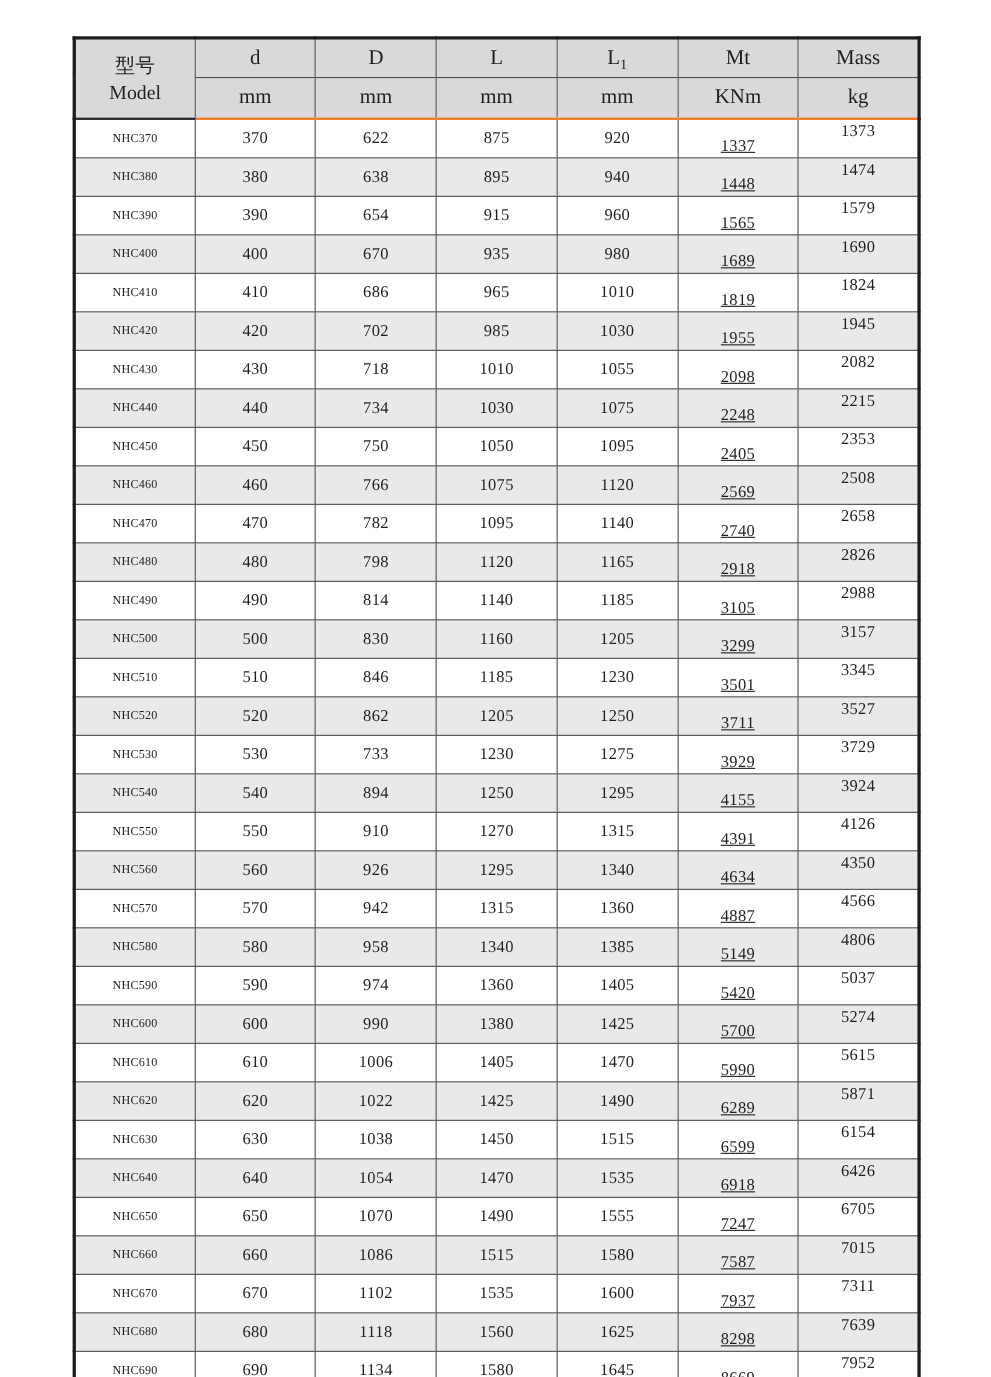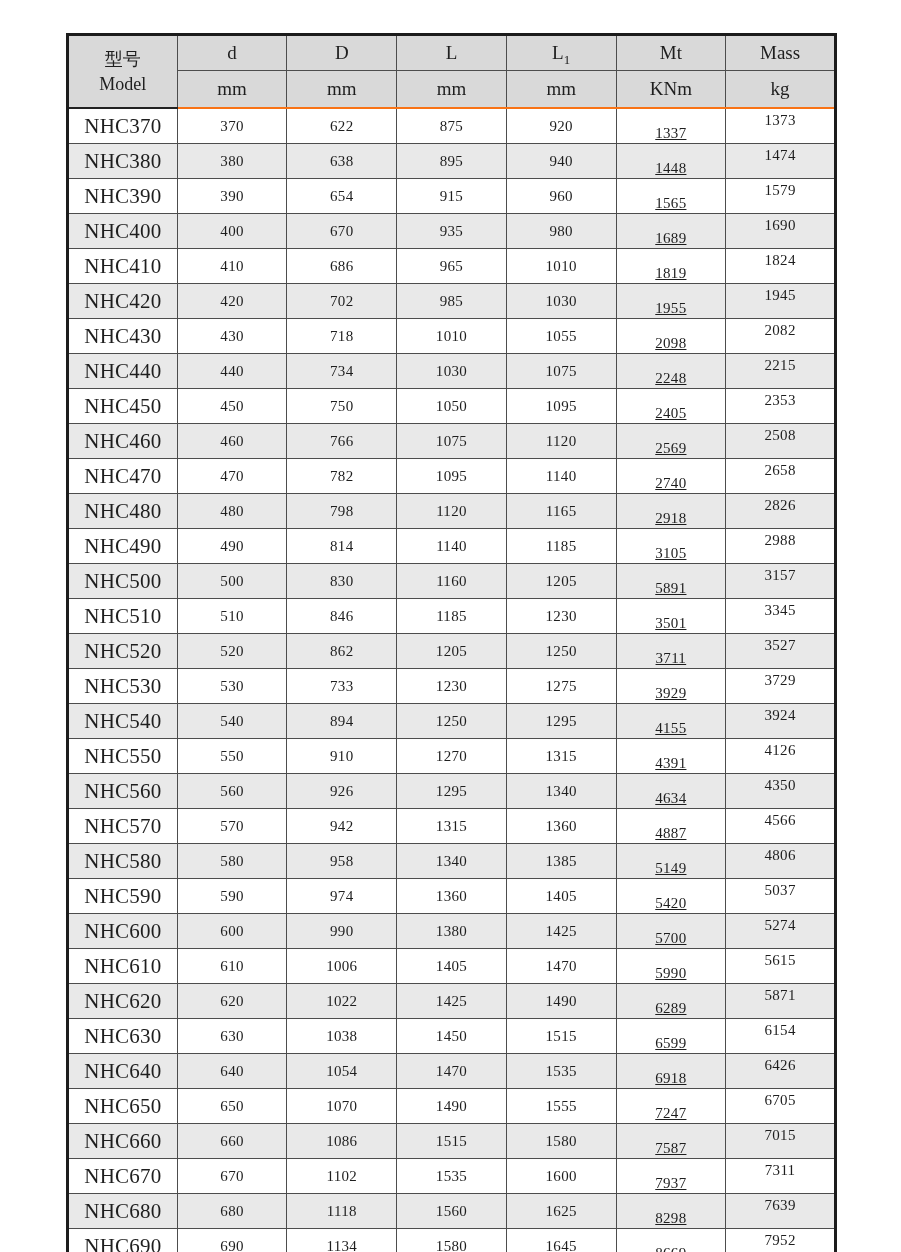--- a/index.html
+++ b/index.html
@@ -51,21 +51,21 @@
   thead th.model-head { border-bottom: 2px solid #222222; }
   thead sub { font-size: 13px; line-height: 0; }
   
   tbody td {
     height: 31px;
     font-size: 15px;
     background: #ffffff;
     letter-spacing: 0.3px;
   }
   tbody tr.alt td { background: #e9e9e9; }
-  tbody td.model-cell { font-size: 21px; letter-spacing: 0.2px; }
+  tbody td.model-cell { font-size: 11px; letter-spacing: 0.2px; }
   tbody td.mt-cell {
     vertical-align: bottom;
     padding-bottom: 1px;
     text-decoration: underline;
   }
   tbody td.mass-cell {
     vertical-align: top;
     padding-top: 3px;
   }
 </style>
@@ -213,21 +213,21 @@
           <td>1185</td>
           <td class="mt-cell">3105</td>
           <td class="mass-cell">2988</td>
         </tr>
         <tr class="alt">
           <td class="model-cell">NHC500</td>
           <td>500</td>
           <td>830</td>
           <td>1160</td>
           <td>1205</td>
-          <td class="mt-cell">5891</td>
+          <td class="mt-cell">3299</td>
           <td class="mass-cell">3157</td>
         </tr>
         <tr>
           <td class="model-cell">NHC510</td>
           <td>510</td>
           <td>846</td>
           <td>1185</td>
           <td>1230</td>
           <td class="mt-cell">3501</td>
           <td class="mass-cell">3345</td>

